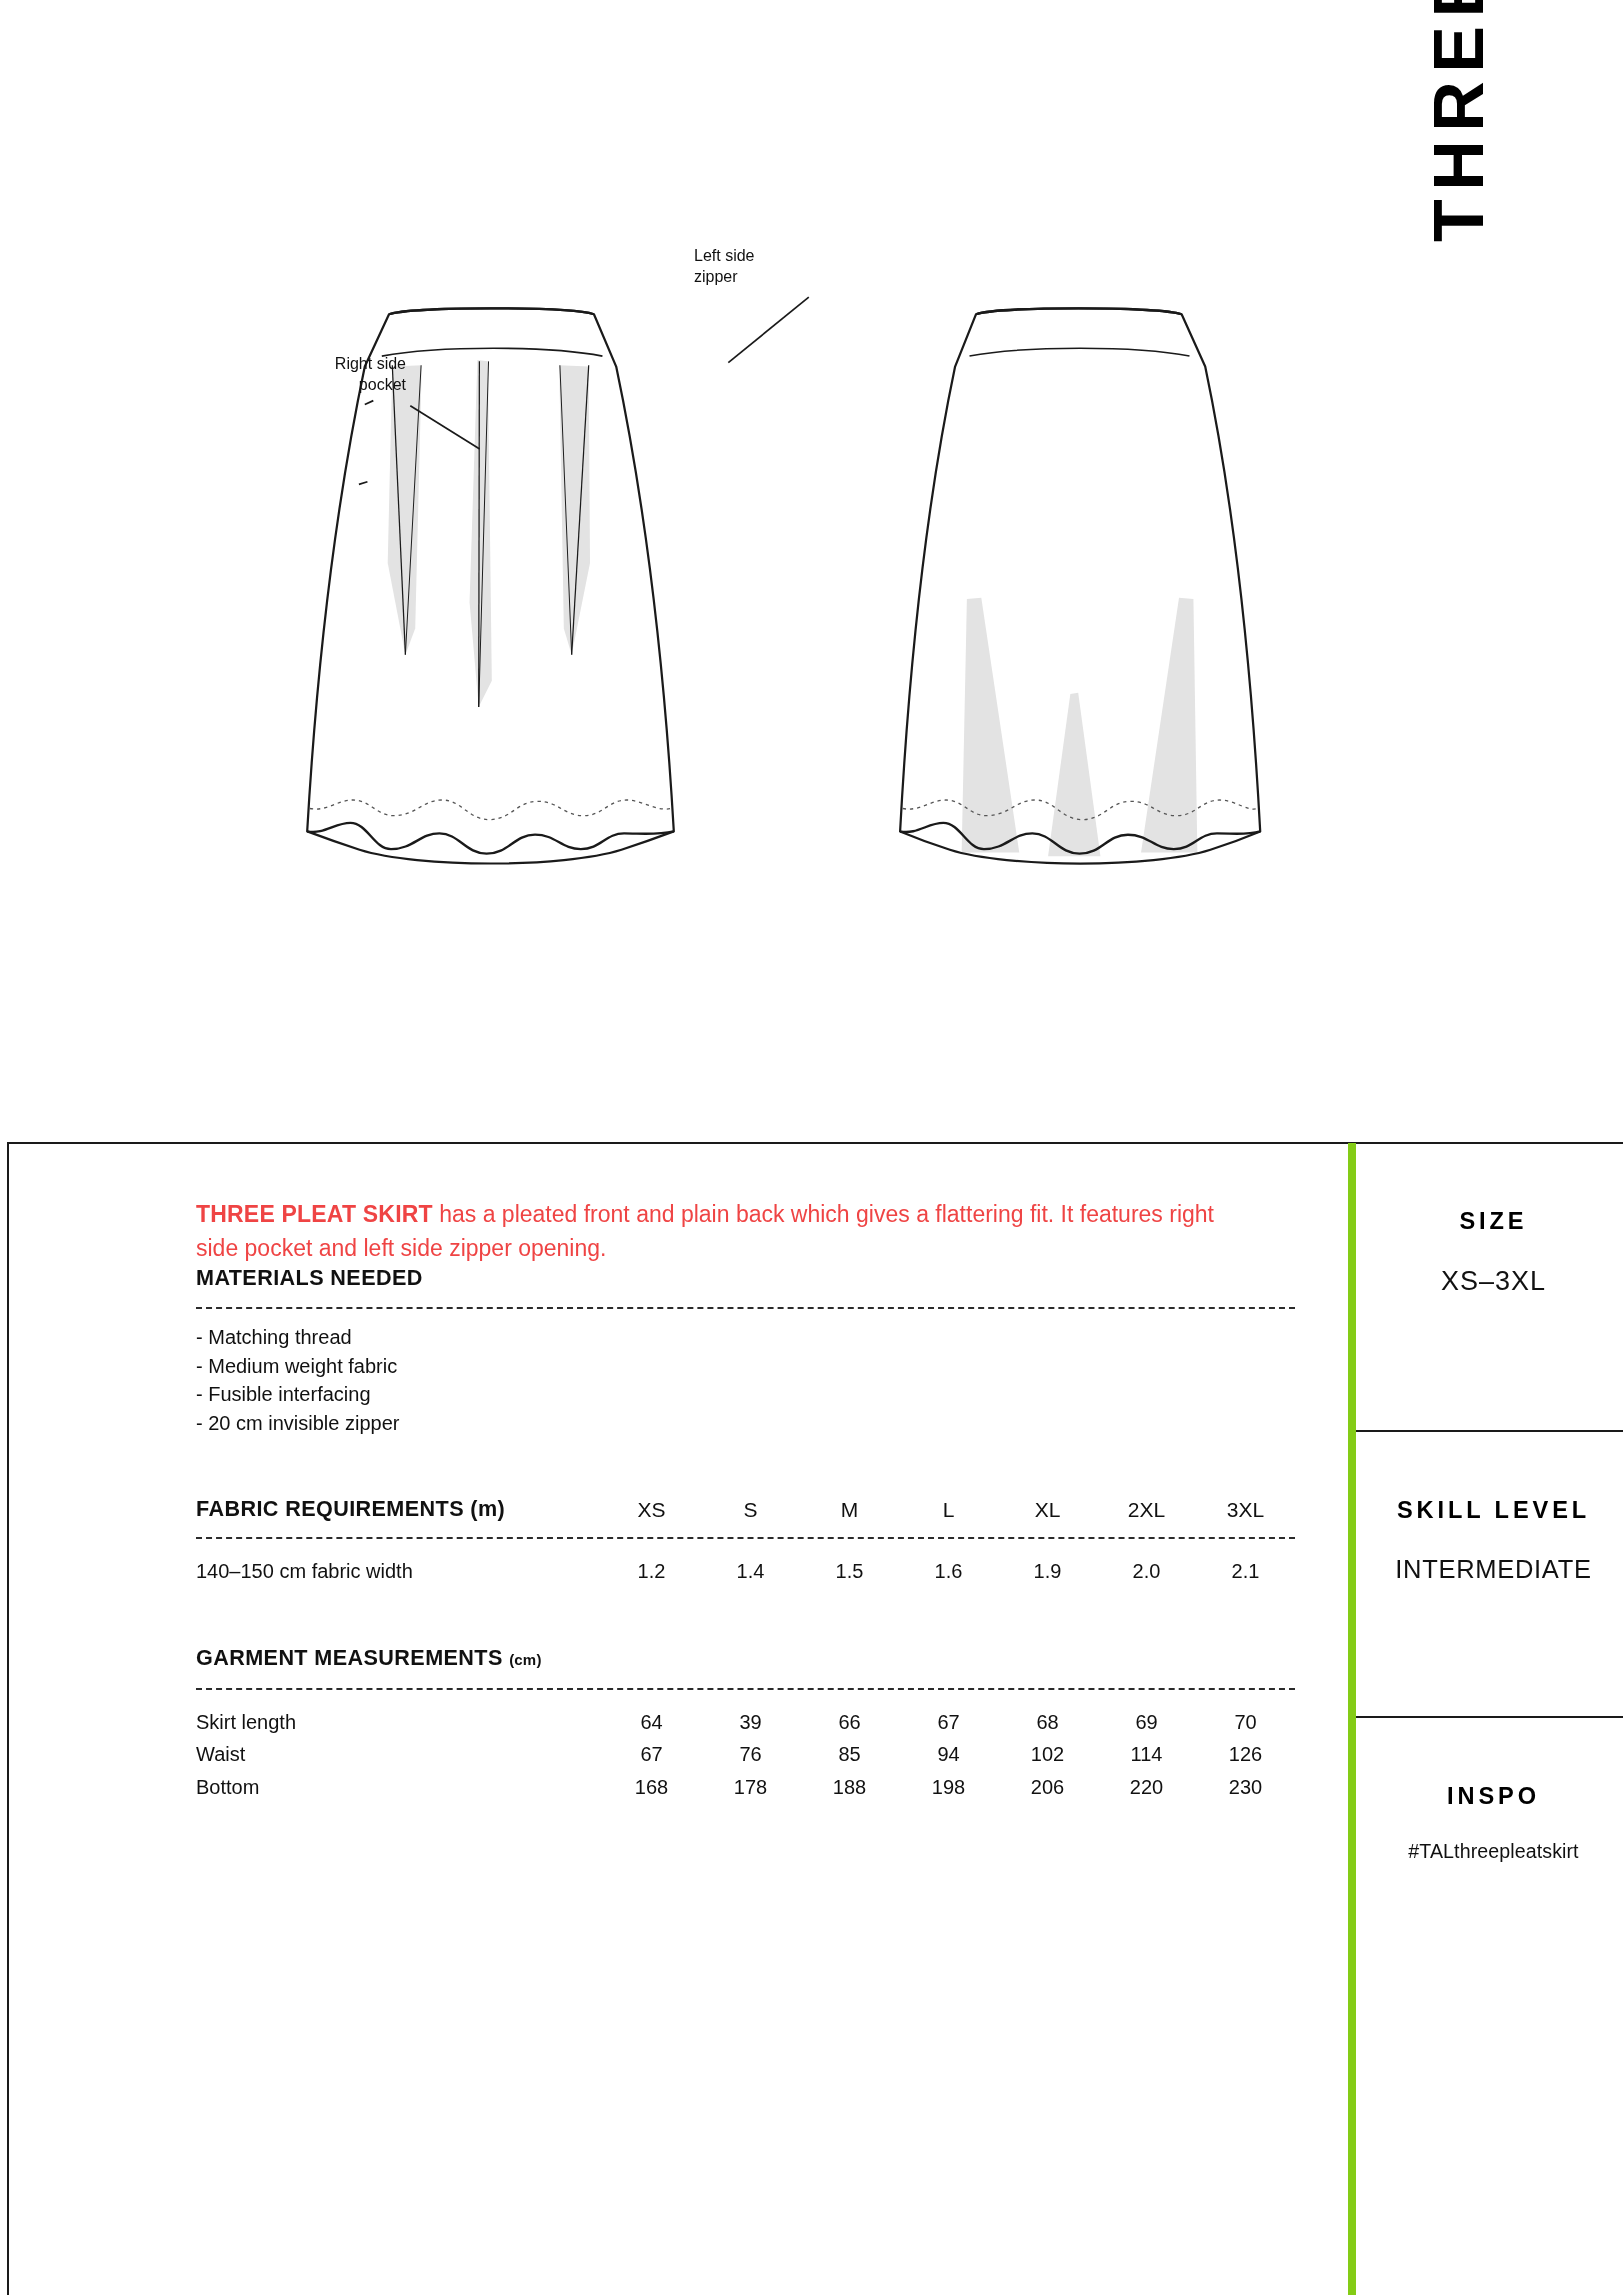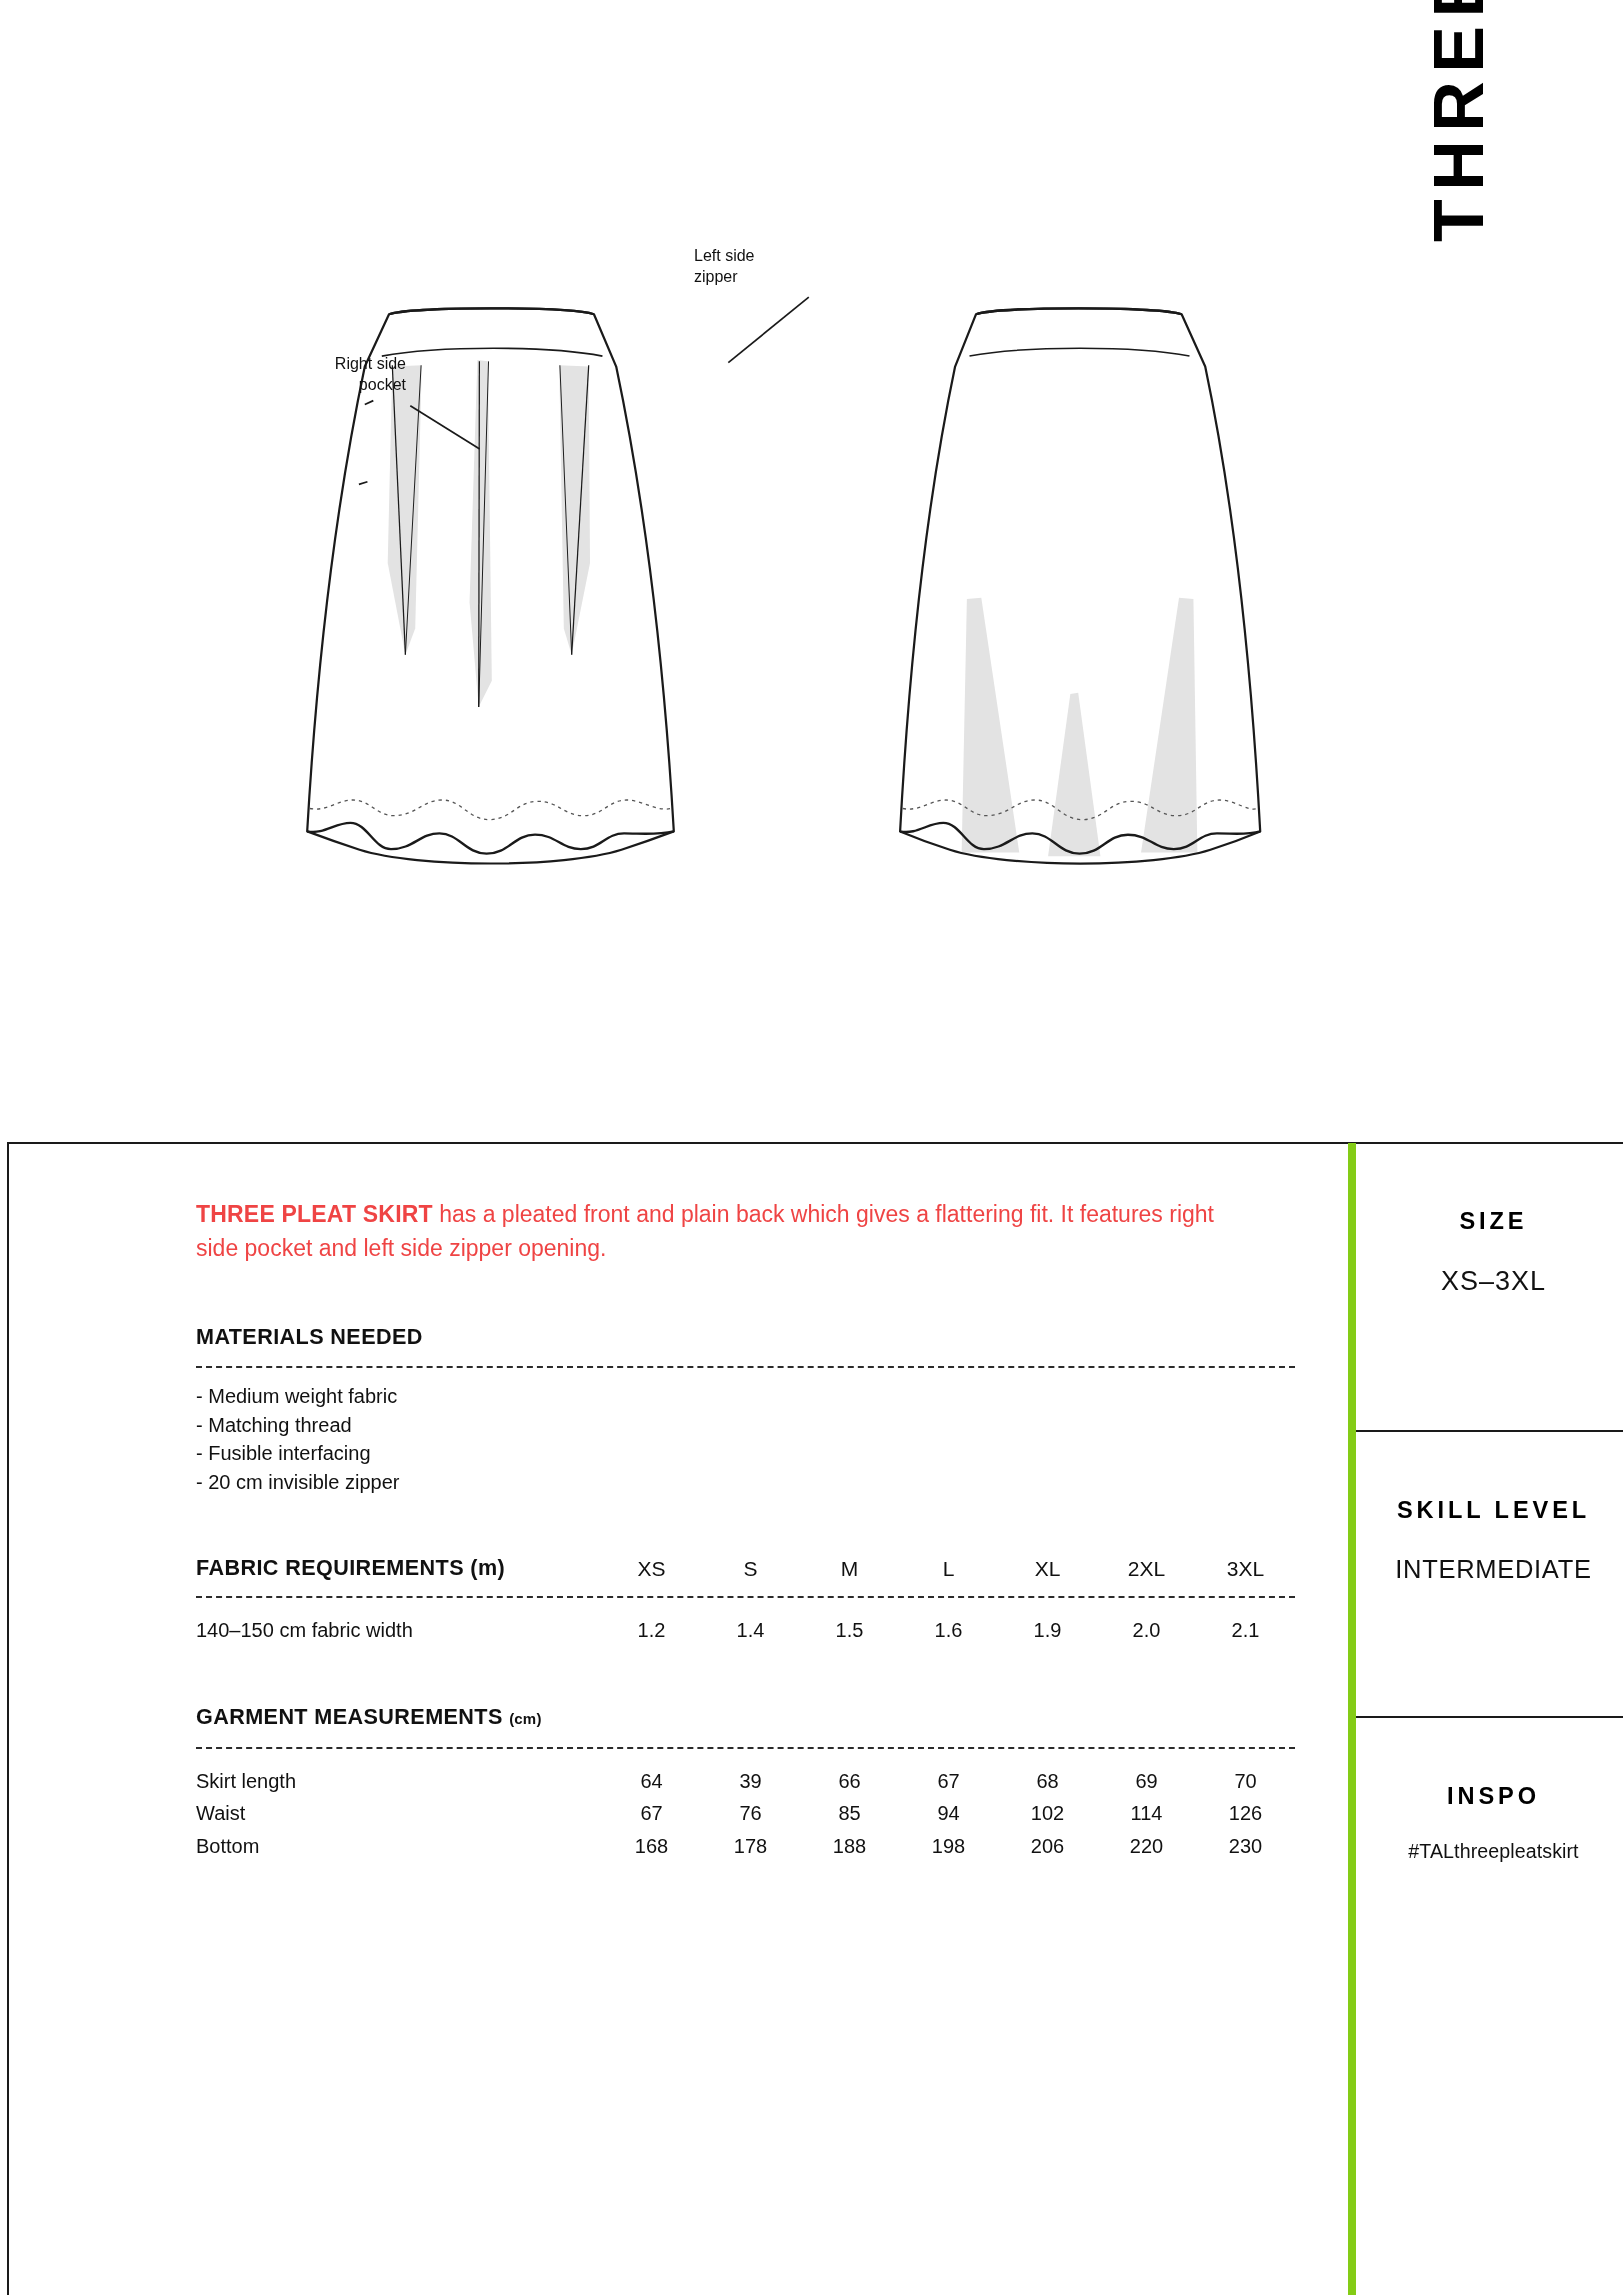--- a/index.html
+++ b/index.html
@@ -128,21 +128,21 @@
     font-weight: 700;
     letter-spacing: 0.2px;
   }
 
   .dashed-rule {
     height: 0;
     border-top: 2px dashed #2b2b2b;
     margin: 0;
   }
 
-  .materials-block { margin-top: 59px; }
+  .materials-block { }
   .materials-rule { margin-top: 15.7px; }
   .materials-list {
     margin: 14.4px 0 0 0;
     padding: 0;
     list-style: none;
     font-size: 20px;
     line-height: 1.43;
     color: #111;
   }
 
@@ -328,22 +328,22 @@
 <div class="page-frame"></div>
 
 <div class="info-main">
 
   <p class="intro"><b>THREE PLEAT SKIRT</b><span> has a pleated front and plain back which gives a flattering fit. It features right side pocket and left side zipper opening.</span></p>
 
   <div class="materials-block">
     <div class="sec-head">MATERIALS NEEDED</div>
     <div class="dashed-rule materials-rule"></div>
     <ul class="materials-list">
+      <li>- Matching thread</li>
       <li>- Medium weight fabric</li>
-      <li>- Matching thread</li>
       <li>- Fusible interfacing</li>
       <li>- 20 cm invisible zipper</li>
     </ul>
   </div>
 
   <div class="tbl-block">
     <table class="tbl">
       <thead>
         <tr>
           <th class="col-label"><span>FABRIC REQUIREMENTS</span>&nbsp;<span class="unit">(m)</span></th>

